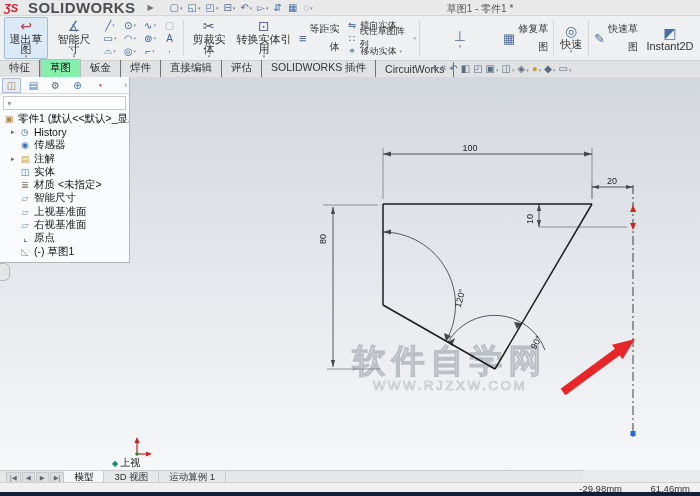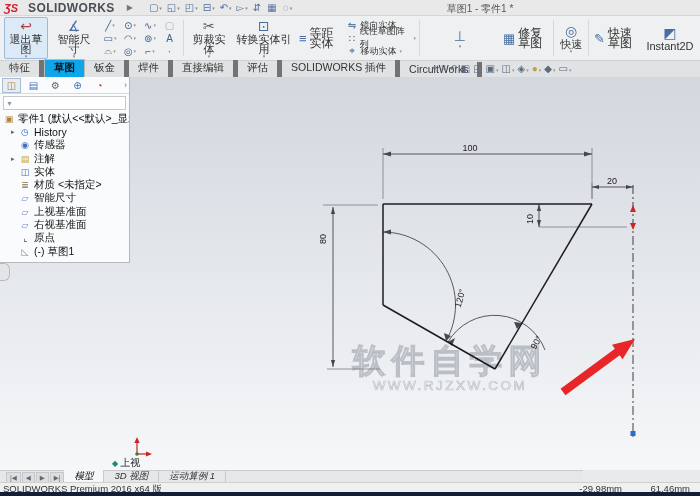--- a/index.html
+++ b/index.html
@@ -4,21 +4,21 @@
 <style>
   html,body{margin:0;padding:0;}
   body{width:700px;height:496px;overflow:hidden;position:relative;
        font-family:"Liberation Sans","DejaVu Sans",sans-serif;
        background:#e9eaeb;-webkit-font-smoothing:antialiased;}
   
   .menubar{position:absolute;left:0;top:0;width:700px;height:15px;background:#e9e9e9;
            border-bottom:1px solid #d6d6d6;display:flex;align-items:center;font-size:10px;color:#555;}
   .logo{display:flex;align-items:center;margin-left:4px;white-space:nowrap;gap:8px;}
   .logo .mark{color:#d01f2e;font-weight:bold;font-style:italic;font-size:11px;margin-right:2px;}
-  .logo .brand{font-weight:bold;color:#4a4f55;letter-spacing:.4px;font-size:12px;}
+  .logo .brand{font-weight:bold;color:#4a4f55;letter-spacing:.4px;font-size:15px;}
   .logo .expander{color:#777;margin-left:4px;font-size:8px;}
   .mb-icons{display:flex;align-items:center;margin-left:14px;gap:1px;}
   .mbi{display:flex;align-items:center;padding:0 2px;color:#4a6da0;font-size:10px;cursor:pointer;}
   .mbi::after{content:"▾";font-size:5px;color:#888;margin-left:1px;}
   .mbi.nocaret::after{content:"";}
   .win-title{position:absolute;left:0;top:2px;width:960px;text-align:center;font-size:10px;color:#555;pointer-events:none;}
   
   .cmdbar{position:absolute;left:0;top:16px;width:700px;height:45px;background:#eef0f1;
           border-bottom:1px solid #cfd1d3;display:flex;align-items:stretch;padding:1px 2px;box-sizing:border-box;
           font-size:9.5px;color:#333;}
@@ -28,30 +28,30 @@
   .btn-big .blabel{font-size:11px;line-height:10px;text-align:center;color:#333;}
   .btn-big.cu::after{content:"▾";font-size:5px;color:#888;line-height:4px;}
   .active-tool{background:#dce9f7;border:1px solid #9fb9d6;}
   .sep{width:1px;background:#d7d8da;margin:3px 1px;}
   .toolgrid{display:grid;grid-template-columns:repeat(4,20px);grid-auto-rows:13px;align-content:center;}
   .tg{font-size:10px;color:#3c608f;display:flex;align-items:center;justify-content:center;cursor:pointer;}
   .tg::after{content:"▾";font-size:5px;color:#999;margin-left:1px;}
   .tg.plain::after{content:"";}
   .btn-2l{display:flex;align-items:center;gap:3px;cursor:pointer;padding:0 2px;}
   .btn-2l .bicon{font-size:13px;color:#4a6da0;}
-  .lbl2{width:30px;line-height:10px;font-size:12px;word-break:break-all;color:#333;}
+  .lbl2{width:30px;line-height:18px;font-size:10px;word-break:break-all;color:#333;text-align:right;}
   .trio{display:flex;flex-direction:column;justify-content:center;}
   .trio-row{display:flex;align-items:center;height:13px;font-size:9px;cursor:pointer;color:#333;}
   .trio-row .ticon2{font-size:10px;color:#3c608f;width:13px;text-align:center;margin-right:2px;}
   .trio-row.dd::after{content:"▾";font-size:5px;color:#999;margin-left:3px;}
   
   .tabbar{position:absolute;left:0;top:61px;width:700px;height:16px;background:#e0e2e4;border-bottom:1px solid #c9cbcd;
           display:flex;align-items:flex-end;font-size:10.5px;color:#333;}
-  .rtab{padding:1px 9px 2px 9px;cursor:pointer;border-right:5px solid #737373;}
-  .rtab.active{background:#0ea5e9;border:1px solid #b9bbbd;border-bottom:none;color:#111;font-weight:bold;}
+  .rtab{padding:1px 9px 2px 9px;cursor:pointer;border-right:1px solid #737373;}
+  .rtab.active{background:#86efac;border:1px solid #b9bbbd;border-bottom:none;color:#111;}
   .headsup{position:absolute;left:432px;top:62px;display:flex;align-items:center;gap:3px;font-size:10px;color:#5a6b80;}
   .hicon{cursor:pointer;}
   .hicon.dd::after{content:"▾";font-size:5px;color:#999;margin-left:1px;}
   
   .viewport{position:absolute;left:0;top:77px;width:700px;height:393px;
             background:linear-gradient(180deg,#d3d7de 0%,#e6e9ed 55%,#f6f7f9 100%);overflow:hidden;}
   .view-label{position:absolute;left:112px;top:379px;font-size:10px;color:#222;display:flex;align-items:center;gap:2px;}
   .view-label .vmark{color:#1e8a7a;font-size:8px;}
   
   .panel{position:absolute;left:0;top:0;width:130px;height:186px;background:#fafbfc;
@@ -67,21 +67,21 @@
   .trow.root{padding-left:3px;}
   .arrow{width:8px;font-size:7px;color:#666;flex:0 0 8px;}
   .ticon{width:12px;text-align:center;font-size:9px;margin-right:3px;flex:0 0 12px;}
   .tlabel{overflow:hidden;}
   .c-part{color:#b0803c}.c-blue{color:#3f6fbf}.c-yellow{color:#c8a23b}.c-mat{color:#7d6e4e}
   .c-plane{color:#6a8fc0}.c-origin{color:#2e4a7a}.c-sketch{color:#7c8aa0}
   .panel-handle{position:absolute;left:129px;top:186px;width:9px;height:16px;background:#e3e5e7;
                 border:1px solid #b8babd;border-left:none;border-radius:0 6px 6px 0;cursor:pointer;}
   
   .doctabs{position:absolute;left:0;top:470px;width:583px;height:12px;background:#e6e7e9;border-top:1px solid #c9cbcd;
-           display:flex;align-items:flex-end;font-size:9.5px;color:#333;font-style:italic;}
+           display:flex;align-items:center;font-size:9.5px;color:#333;}
   .navbtns{display:flex;align-items:center;margin-left:6px;gap:1px;}
   .navb{font-size:6.5px;color:#667;padding:0 3px;background:#dcdee0;border:1px solid #c5c7c9;cursor:pointer;line-height:9px;}
   .dtab{padding:0 10px;display:flex;align-items:center;border-right:1px solid #c9cbcd;cursor:pointer;}
   .dtab.active{background:#f6f7f8;color:#000;}
   
   .statusbar{position:absolute;left:0;top:482px;width:700px;height:10px;background:#f0f0f0;border-top:1px solid #d0d0d0;
              font-size:9.5px;color:#333;}
   .sb-product{position:absolute;left:3px;top:0px;}
   .sb-x{position:absolute;right:78px;top:0px;}
   .sb-y{position:absolute;right:10px;top:0px;}
@@ -392,17 +392,16 @@
     <span class="navb">◀</span>
     <span class="navb">▶</span>
     <span class="navb">▶|</span>
   </div>
   <div class="dtab active">模型</div>
   <div class="dtab">3D 视图</div>
   <div class="dtab">运动算例 1</div>
 </div>
 
 <div class="statusbar">
-  <span class="sb-product">SOLIDWORKS Premium 2016 x64 版</span>
   <span class="sb-x">-29.98mm</span>
   <span class="sb-y">61.46mm</span>
 </div>
 <div class="bottom-strip"></div>
 
 </body></html>

